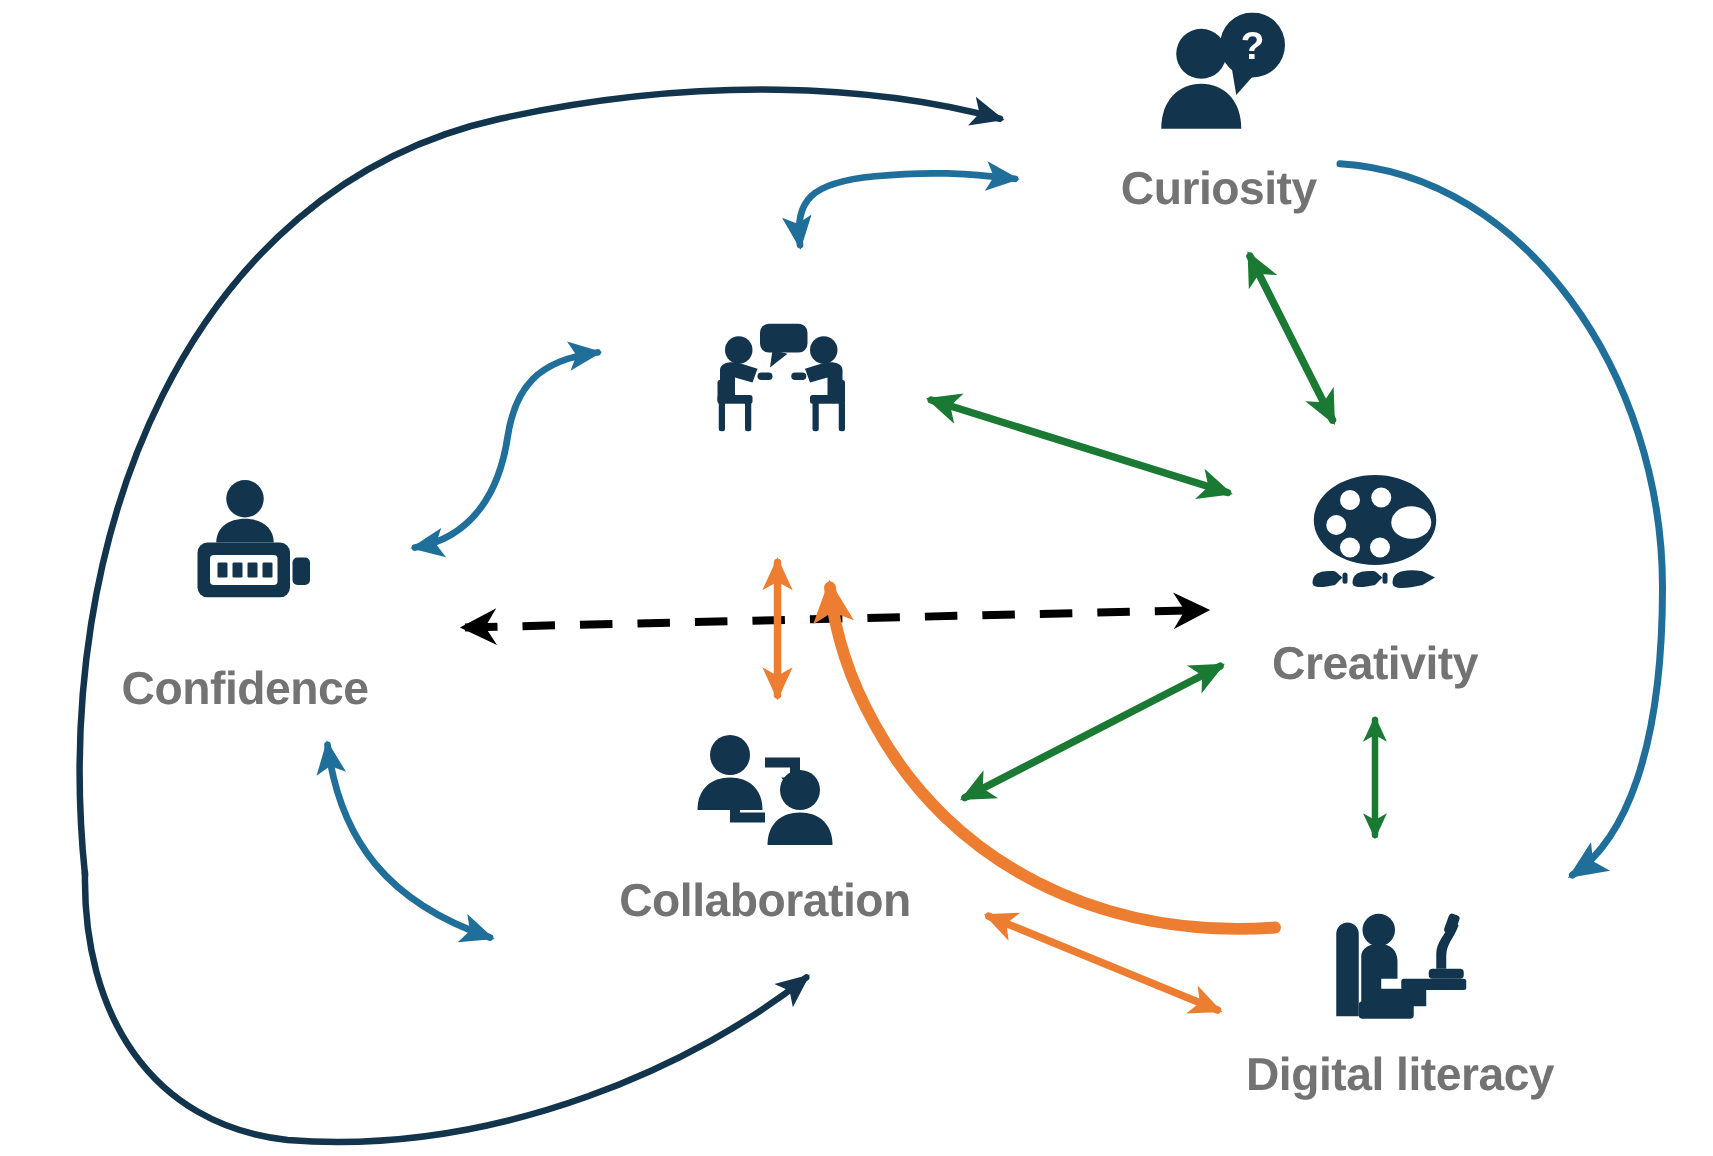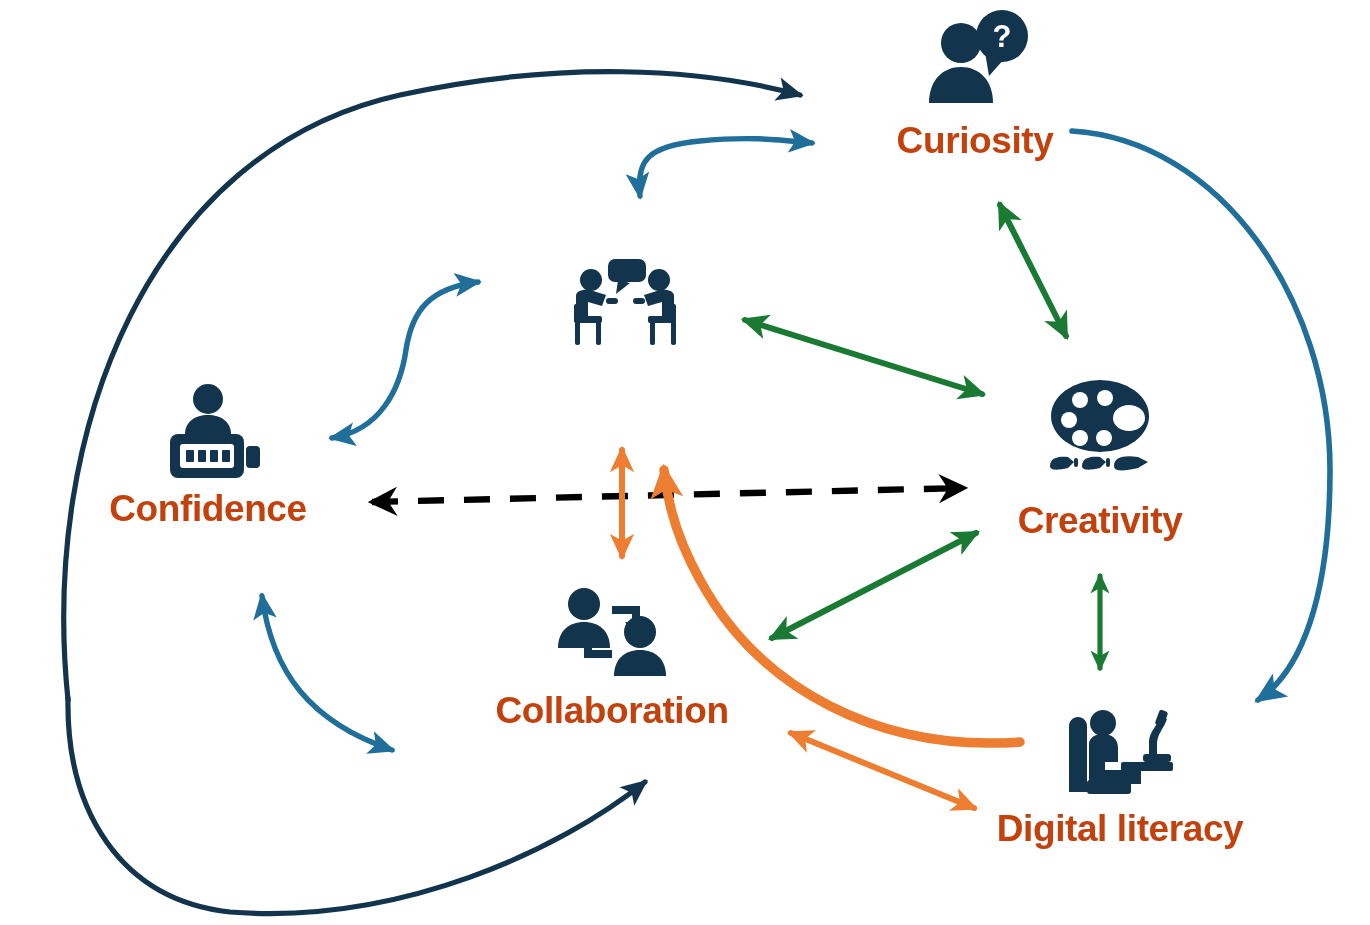--- a/index.html
+++ b/index.html
@@ -34,24 +34,24 @@
     justify-content: flex-start;
   }
   .node-icon {
     display: block;
     line-height: 0;
   }
   .node-label {
     font-family: "Liberation Sans", sans-serif;
     font-weight: bold;
     font-size: 37px;
-    color: #c2410c;
+    color: #737373;
     white-space: nowrap;
     letter-spacing: -0.4px;
-    margin-top: 10px;
+    margin-top: 20px;
     text-align: left;
   }
 </style>
 </head>
 <body>
 
 <div id="diagram-root">
 
   <svg class="layer" viewBox="0 0 1370 925" xmlns="http://www.w3.org/2000/svg">
     <defs>
@@ -147,21 +147,21 @@
           <rect x="105" y="63" width="5" height="24" rx="2"></rect>
           <rect x="105" y="46" width="5" height="18" rx="2"></rect>
 
           <rect x="40" y="40" width="12" height="6" rx="3"></rect>
           <rect x="67" y="40" width="12" height="6" rx="3"></rect>
         </g>
       </svg>
     </span>
   </div>
 
-  <div class="node" style="left:80px; top:382px; width:256px;">
+  <div class="node" style="left:68px; top:382px; width:256px;gap:32px;">
     <span class="node-icon">
       <svg width="108" height="96" viewBox="0 0 108 96" xmlns="http://www.w3.org/2000/svg">
         <g fill="#12344D">
           <circle cx="54" cy="17" r="15"></circle>
           <path d="M31 52 C31 40 41 33 54 33 C67 33 77 40 77 52 Z"></path>
           <rect x="16" y="52" width="74" height="44" rx="8"></rect>
           <rect x="92" y="64" width="14" height="22" rx="4"></rect>
           <rect x="26" y="62" width="54" height="24" rx="3" fill="#ffffff"></rect>
           <rect x="32" y="68" width="8" height="12" rx="1"></rect>
           <rect x="44" y="68" width="8" height="12" rx="1"></rect>
@@ -208,21 +208,21 @@
           <path d="M60 92 C60 75 71 66 86 66 C101 66 112 75 112 92 Z"></path>
 
           <path d="M58 22 L86 22 L86 38 L93 38 L82 52 L71 38 L78 38 L78 30 L58 30 Z"></path>
           <path d="M58 74 L30 74 L30 58 L23 58 L34 44 L45 58 L38 58 L38 66 L58 66 Z"></path>
         </g>
       </svg>
     </span>
     <span class="node-label">Collaboration</span>
   </div>
 
-  <div class="node" style="left:960px; top:704px; width:320px;">
+  <div class="node" style="left:960px; top:725px; width:320px;">
     <span class="node-icon">
       <svg width="110" height="94" viewBox="0 0 110 94" xmlns="http://www.w3.org/2000/svg">
         <g fill="#12344D">
 
           <path d="M4 22 C4 17 8 13 13 13 C18 13 22 17 22 22 L22 88 L4 88 Z"></path>
 
           <circle cx="38" cy="19" r="13"></circle>
 
           <path d="M24 40 C24 34 30 30 38 30 C47 30 53 35 53 44 L53 58 L40 58 L40 66 L76 66 L76 80 L36 80 L24 80 Z"></path>
           <rect x="22" y="76" width="44" height="14" rx="3"></rect>

